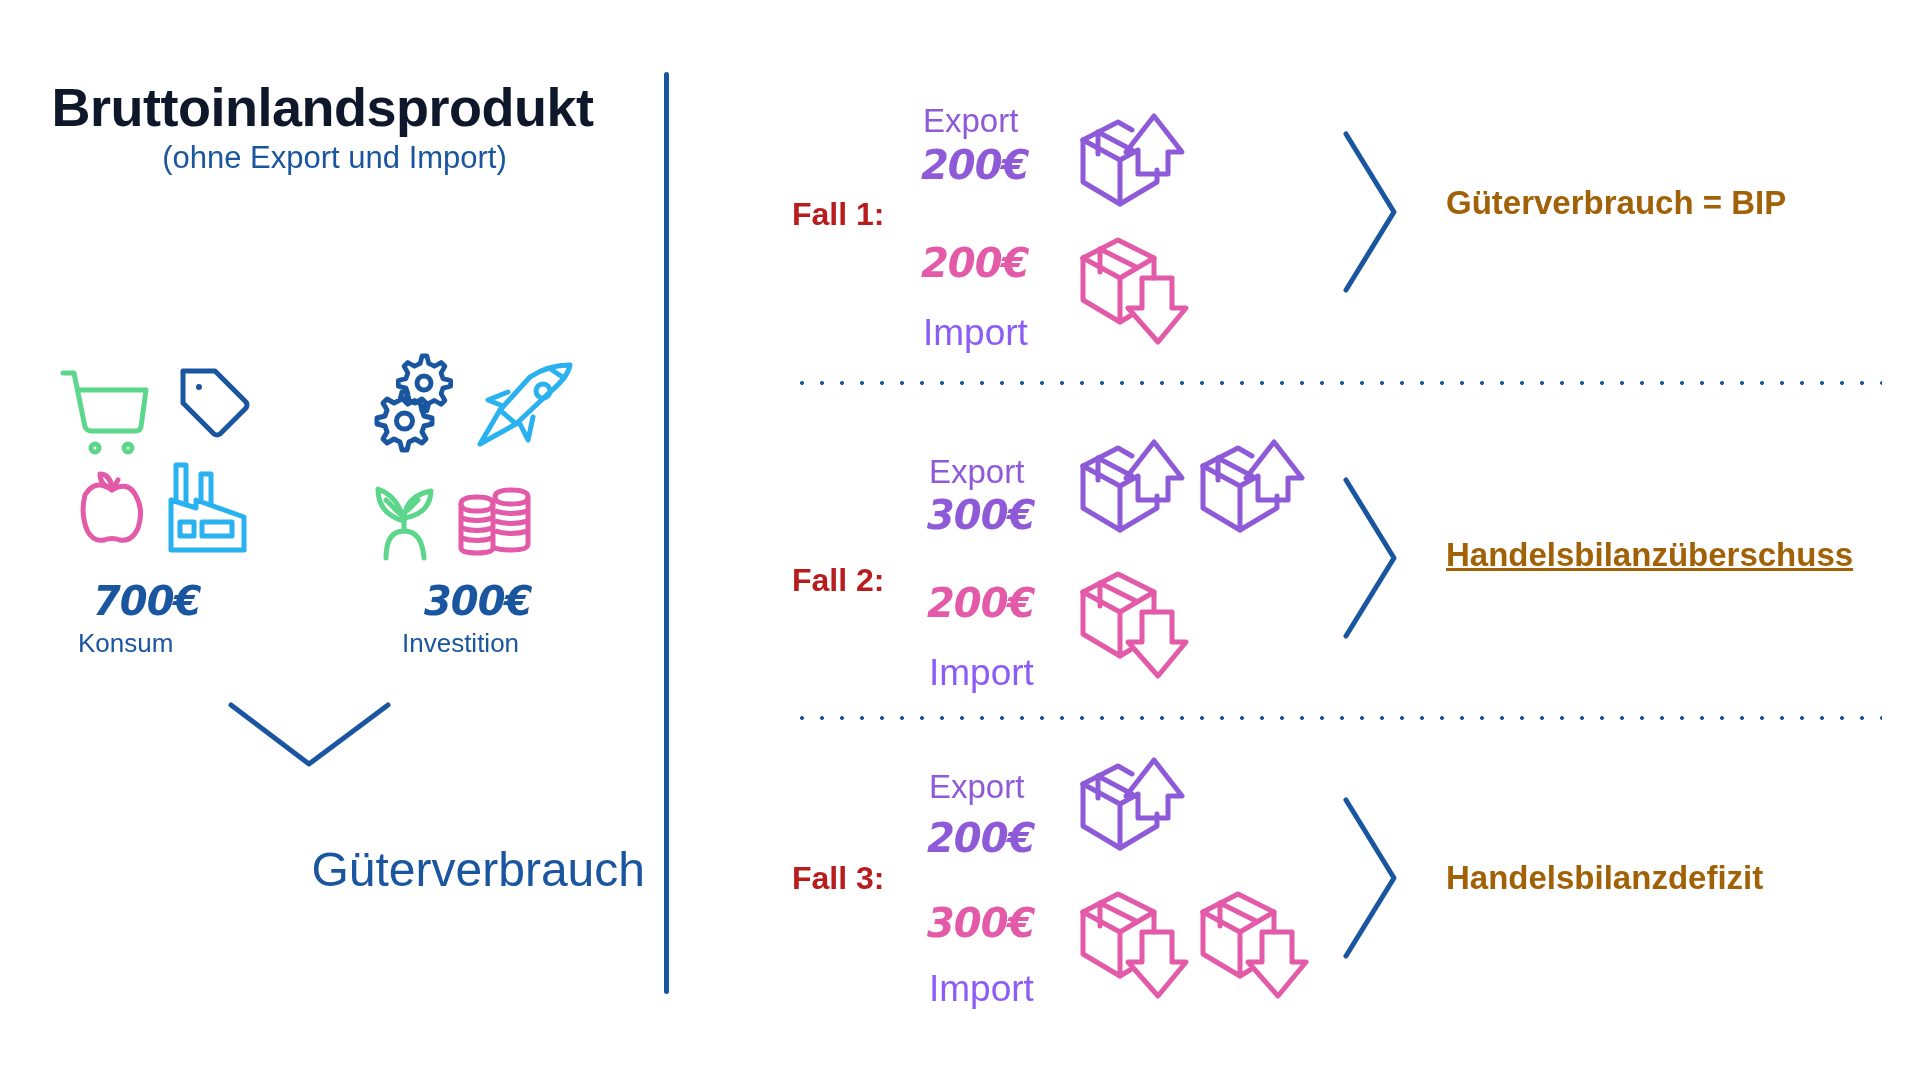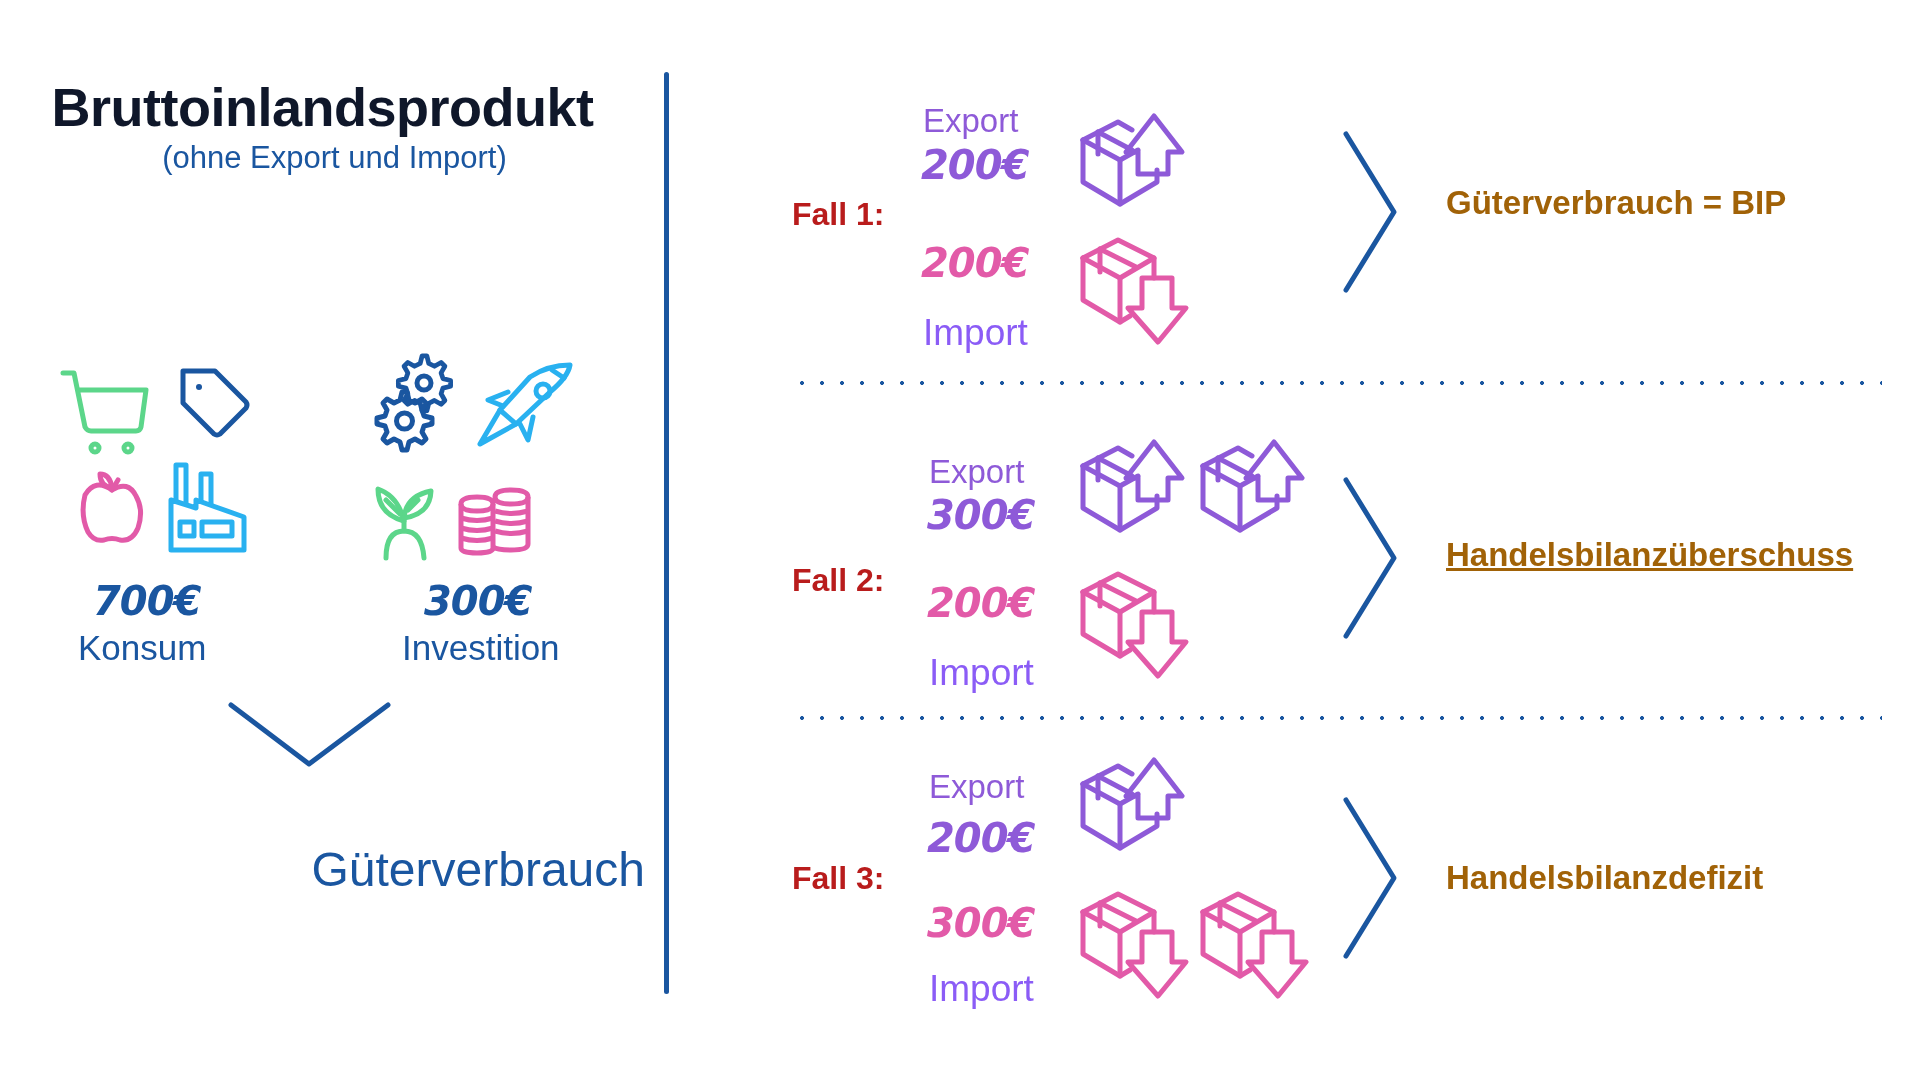--- a/index.html
+++ b/index.html
@@ -3,21 +3,21 @@
 <meta charset="utf-8">
 <style>
   html, body { margin:0; padding:0; background:#ffffff; }
   body { width:1920px; height:1080px; position:relative; overflow:hidden;
          font-family:"Liberation Sans", "DejaVu Sans", sans-serif; color:#1a56a0; }
   .abs { position:absolute; }
   .title { left:0; width:645px; top:76px; text-align:center; font-size:54px; font-weight:bold; color:#0f172a; letter-spacing:-0.5px; }
   .subtitle { left:12px; width:645px; top:140px; text-align:center; font-size:31px; color:#1a56a0; }
   .hand { font-family:"DejaVu Sans", sans-serif; font-style:italic; font-weight:bold; letter-spacing:-1px; }
   .amt-left { font-size:40px; color:#1a56a0; }
-  .lbl-left { font-size:35px; color:#1a56a0; }
+  .lbl-left { font-size:26px; color:#1a56a0; }
   .result-left { left:0; width:645px; top:842px; text-align:right; font-size:48px; color:#1a56a0; }
   .divider { left:664px; top:72px; width:5px; height:922px; background:#1a56a0; border-radius:3px; }
   .dots { left:792px; width:1090px; height:4px;
           background-image: radial-gradient(circle, #1a56a0 1.8px, transparent 2.2px);
           background-size:20px 4px; background-repeat:repeat-x; }
   .fall { font-size:32px; font-weight:bold; color:#b91c1c;text-align:center; }
   .exp-lbl { font-size:33px; color:#8e5ad8; }
   .imp-lbl { font-size:37px; color:#8b5cf6;margin-top:24px; }
   .exp-amt { font-size:40px; color:#8e5ad8; }
   .imp-amt { font-size:40px; color:#e25aa8; }

